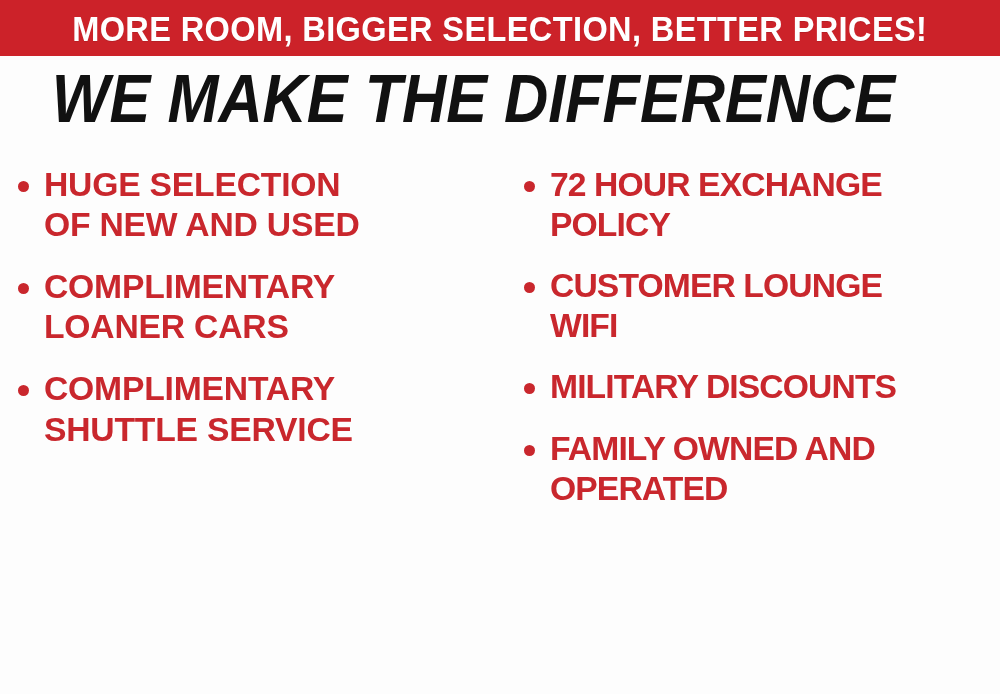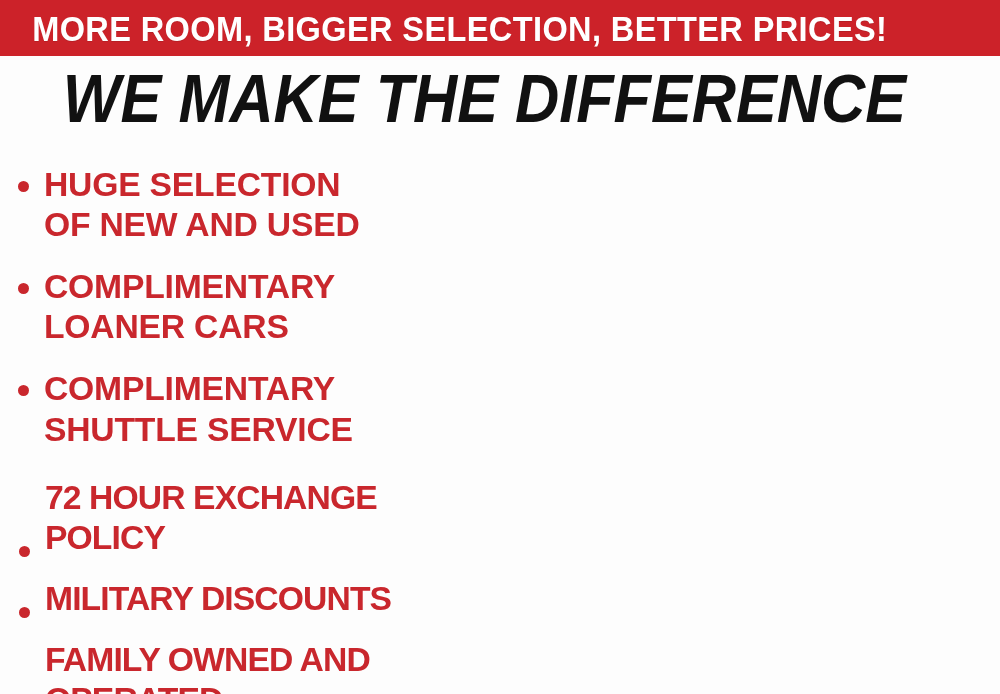--- a/index.html
+++ b/index.html
@@ -26,43 +26,43 @@
   
   .top-banner {
     position: absolute;
     left: 0;
     top: 0;
     width: 1000px;
     height: 56px;
     background: #cc2229;
     display: flex;
     align-items: center;
-    justify-content: flex-start;
+    justify-content: center;
     overflow: hidden;
   }
   .top-banner-text {
     color: #ffffff;
     font-family: "Liberation Sans Narrow", "Liberation Sans", sans-serif;
     font-weight: bold;
     font-size: 35px;
     letter-spacing: 0.4px;
     line-height: 1;
     white-space: nowrap;
     transform: scaleX(0.93);
     transform-origin: center center;
     text-shadow: 0 1px 0 rgba(0,0,0,0.10);
   }
 
   
   .headline {
     position: absolute;
-    left: 16px;
+    left: 0;
     top: 64px;
     width: 942px;
-    text-align: left;
+    text-align: right;
   }
   .headline-text {
     display: inline-block;
     color: #111111;
     font-family: "Liberation Sans Narrow", "Liberation Sans", sans-serif;
     font-weight: bold;
     font-style: italic;
     font-size: 68px;
     line-height: 1.02;
     letter-spacing: 0px;
@@ -72,21 +72,21 @@
   }
 
   
   .columns {
     position: absolute;
     left: 0;
     top: 158px;
     width: 1000px;
     height: 536px;
     display: flex;
-    flex-direction: column;
+    flex-direction: row;
     align-items: flex-start;
   }
   .column {
     box-sizing: border-box;
   }
   .column.left {
     width: 505px;
     padding-left: 18px;
     padding-top: 6px;
   }
@@ -97,21 +97,20 @@
   }
 
   .bullet-item {
     display: flex;
     flex-direction: row;
     align-items: flex-start;
     margin-bottom: 22px;
   }
   .column.right .bullet-item {
     margin-bottom: 21px;
-    align-items: flex-end;
   }
 
   .bullet-dot {
     flex: 0 0 auto;
     width: 26px;
     padding-top: 17px;
     text-align: left;
   }
   .bullet-dot i {
     display: block;
@@ -191,20 +190,27 @@
 
       <div class="bullet-item">
         <span class="bullet-dot">
             <i></i>
           </span>
         <span class="bullet-text tight">72 HOUR EXCHANGE
 POLICY</span>
       </div>
 
 
+      <div class="bullet-item">
+        <span class="bullet-dot">
+            <i></i>
+          </span>
+        <span class="bullet-text tight">CUSTOMER LOUNGE
+WIFI</span>
+      </div>
 
       <div class="bullet-item">
         <span class="bullet-dot">
             <i></i>
           </span>
         <span class="bullet-text tight">MILITARY DISCOUNTS</span>
       </div>
 
       <div class="bullet-item">
         <span class="bullet-dot">

